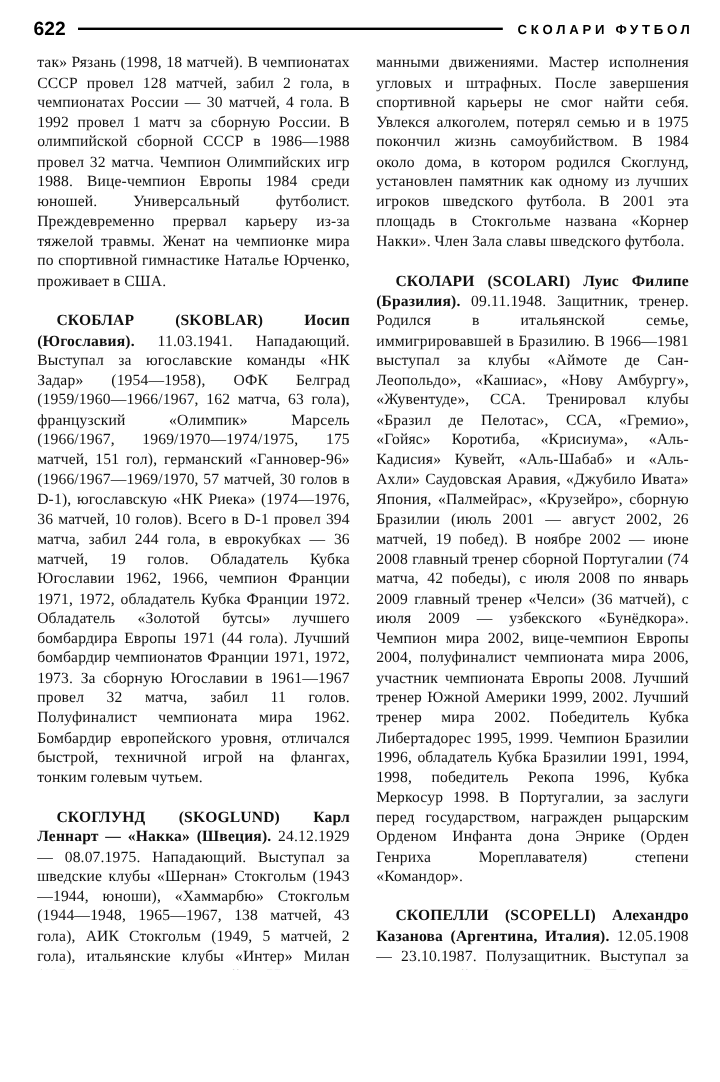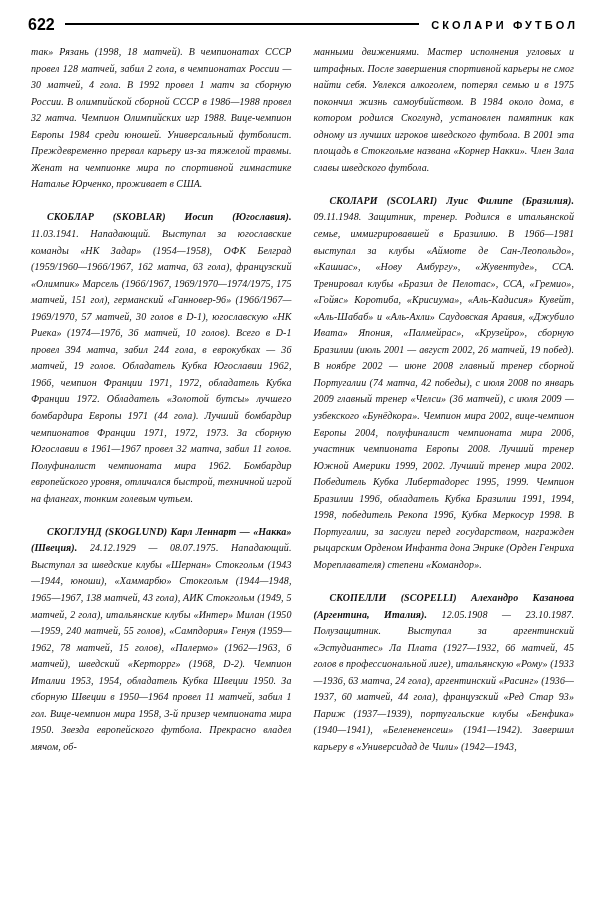--- a/index.html
+++ b/index.html
@@ -67,26 +67,25 @@
   }
   .col {
     flex: 1 1 0;
     min-width: 0;
   }
 
   p.para {
     margin: 0;
     text-align: justify;
     text-justify: inter-word;
-    font-size: 10px;
+    font-size: 13px;
     line-height: 16.55px;
     hyphens: manual;
     -webkit-hyphens: manual;
     word-spacing: -0.2px;
-    font-style: italic;
   }
   p.entry { text-indent: 16px; margin-top: 16.5px; }
   p.first { text-indent: 0; }
 
   b.hw { font-weight: bold; }
 
   
   .col p { letter-spacing: 0.01em; }
 </style>
 </head>

